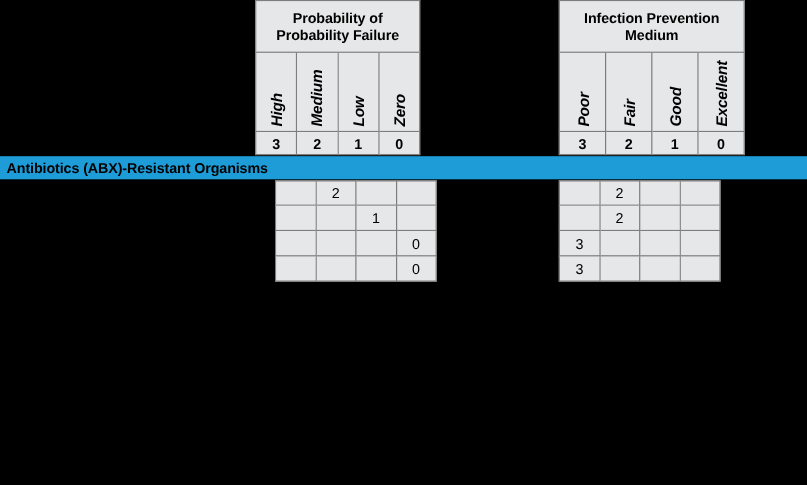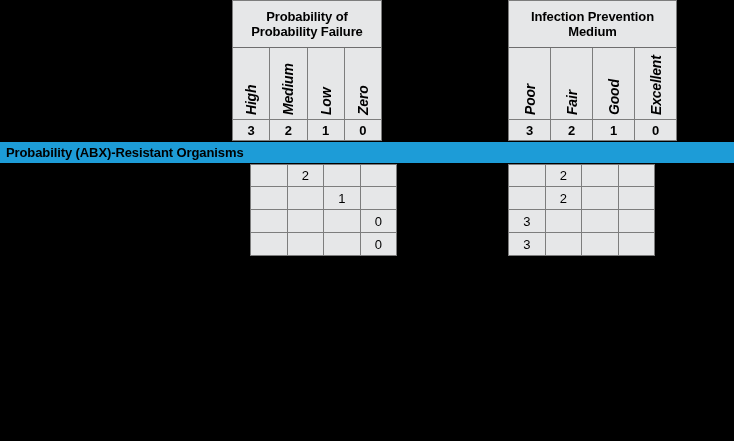--- a/index.html
+++ b/index.html
@@ -201,21 +201,21 @@
 
   <div class="score-row">
     <div class="score-cell">3</div>
     <div class="score-cell">2</div>
     <div class="score-cell">1</div>
     <div class="score-cell">0</div>
   </div>
 </div>
 
 <div id="category-banner">
-  <span class="banner-label">Probability (ABX)-Resistant Organisms</span>
+  <span class="banner-label">Antibiotics (ABX)-Resistant Organisms</span>
 </div>
 
 <div class="data-block" id="data-probability">
   <div class="data-row">
     <div class="data-cell"></div>
     <div class="data-cell">2</div>
     <div class="data-cell"></div>
     <div class="data-cell"></div>
   </div>
   <div class="data-row">

